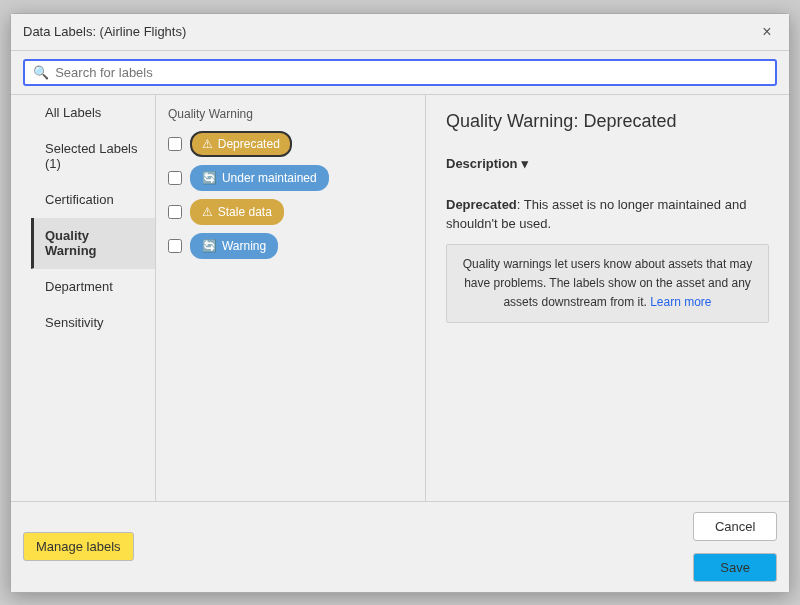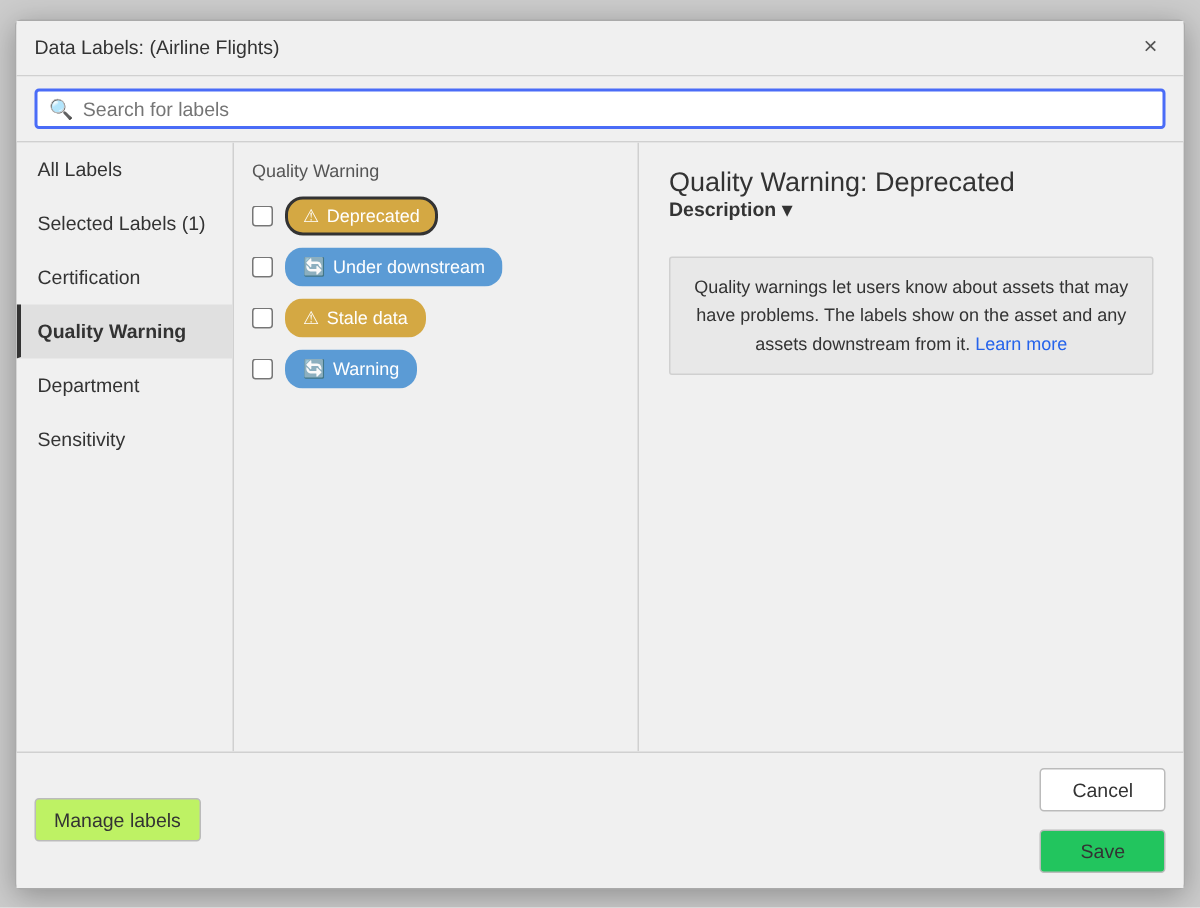--- a/index.html
+++ b/index.html
@@ -88,20 +88,21 @@
       border-right: 1px solid #d0d0d0;
       background: #f0f0f0;
       overflow-y: auto;
     }
     .sidebar-item {
       padding: 10px 14px;
       cursor: pointer;
       font-size: 13px;
       color: #333;
       border-bottom: 1px solid transparent;
+      margin-left: 20px;
     }
     .sidebar-item.active {
       background: #e0e0e0;
       font-weight: 600;
       border-left: 3px solid #333;
       padding-left: 11px;
     }
     .labels-panel {
       width: 270px;
       flex-shrink: 0;
@@ -161,21 +162,21 @@
     .detail-panel {
       flex: 1;
       padding: 16px 20px;
       background: #f0f0f0;
       overflow-y: auto;
     }
     .detail-title {
       font-size: 18px;
       font-weight: 400;
       color: #333;
-      margin-bottom: 0;
+      margin-bottom: 24px;
     }
     .description-header {
       display: flex;
       align-items: center;
       gap: 4px;
       font-size: 13px;
       font-weight: 600;
       color: #333;
       margin-bottom: 24px;
       cursor: pointer;
@@ -210,21 +211,21 @@
       justify-content: space-between;
       padding: 10px 12px;
       border-top: 1px solid #d0d0d0;
       background: #f0f0f0;
       flex-shrink: 0;
     }
     .manage-labels-btn {
       padding: 6px 12px;
       border: 1px solid #bbb;
       border-radius: 3px;
-      background: #bef264;
+      background: #fde047;
       font-size: 13px;
       cursor: pointer;
       color: #333;
     }
     .footer-right {
       display: flex;
       gap: 12px;
       flex-direction: column;
     }
     .cancel-btn {
@@ -233,21 +234,21 @@
       border-radius: 3px;
       background: #fff;
       font-size: 13px;
       cursor: pointer;
       color: #333;
     }
     .save-btn {
       padding: 6px 26px;
       border: 1px solid #bbb;
       border-radius: 3px;
-      background: #22c55e;
+      background: #0ea5e9;
       font-size: 13px;
       cursor: pointer;
       color: #333;
     }
   </style>
 </head>
 <body>
 
 <div class="dialog">
 
@@ -282,21 +283,21 @@
         <span class="label-badge deprecated">
           <span class="label-icon">⚠</span>
           <span>Deprecated</span>
         </span>
       </div>
 
       <div class="label-item">
         <input type="checkbox" class="label-checkbox" style="">
         <span class="label-badge under-maintenance">
           <span class="label-icon">🔄</span>
-          <span>Under downstream</span>
+          <span>Under maintained</span>
         </span>
       </div>
 
       <div class="label-item">
         <input type="checkbox" class="label-checkbox" style="">
         <span class="label-badge stale-data">
           <span class="label-icon">⚠</span>
           <span>Stale data</span>
         </span>
       </div>
@@ -311,20 +312,23 @@
     </div>
 
     <div class="detail-panel">
       <div class="detail-title">Quality Warning: Deprecated</div>
 
       <div class="description-header">
         <span>Description</span>
         <span>▾</span>
       </div>
 
+      <div class="description-text">
+        <strong>Deprecated</strong><span>: This asset is no longer maintained and shouldn't be used.</span>
+      </div>
 
       <div class="info-box">
         <span>Quality warnings let users know about assets that may have problems. The labels show on the asset and any assets downstream from it.</span>
         <a class="learn-more">Learn more</a>
       </div>
     </div>
 
   </div>
 
   <div class="dialog-footer">

